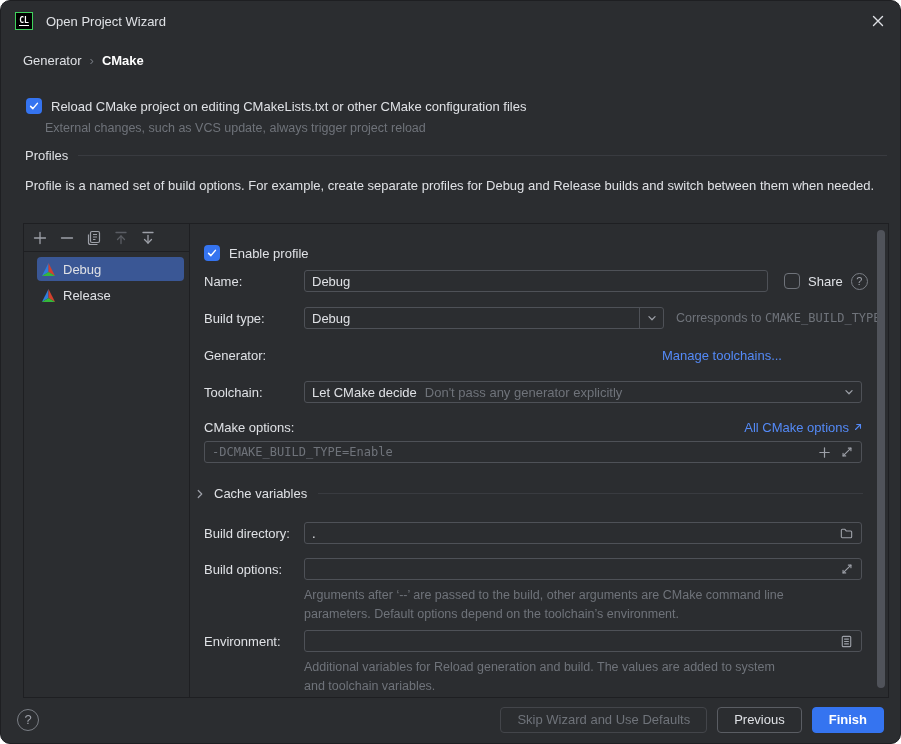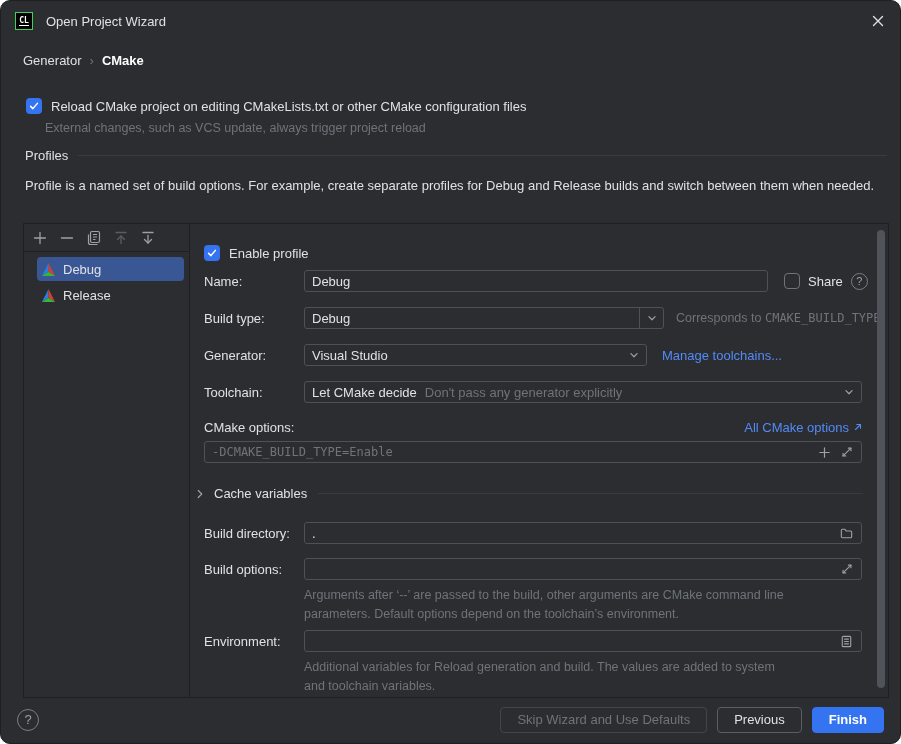--- a/index.html
+++ b/index.html
@@ -196,28 +196,20 @@
             <svg width="14" height="14" viewBox="0 0 16 16">
                 <path d="M4.5 6.5L8 10l3.5-3.5" stroke="#9da0a8" stroke-width="1.4" fill="none" stroke-linecap="round" stroke-linejoin="round"></path>
               </svg>
           </span>
         </div>
         <span class="hint" style="position:absolute;left:486px"><span>Corresponds to </span><span class="mono">CMAKE_BUILD_TYPE</span></span>
       </div>
 
       <div class="frow" style="top:120px">
         <span class="flabel">Generator:</span>
-        <div class="field" style="left:114px;width:343px">
-          <span class="val">Visual Studio</span>
-          <span class="combo-arrow">
-            <svg width="14" height="14" viewBox="0 0 16 16">
-                <path d="M4.5 6.5L8 10l3.5-3.5" stroke="#9da0a8" stroke-width="1.4" fill="none" stroke-linecap="round" stroke-linejoin="round"></path>
-              </svg>
-          </span>
-        </div>
         <a class="link" style="position:absolute;left:472px">Manage toolchains...</a>
       </div>
 
       <div class="frow" style="top:157px">
         <span class="flabel">Toolchain:</span>
         <div class="field" style="left:114px;width:558px">
           <span style="white-space:nowrap">Let CMake decide</span>
           <span class="dim" style="margin-left:8px;flex:1;white-space:nowrap;overflow:hidden">Don't pass any generator explicitly</span>
           <span class="combo-arrow">
             <svg width="14" height="14" viewBox="0 0 16 16">

